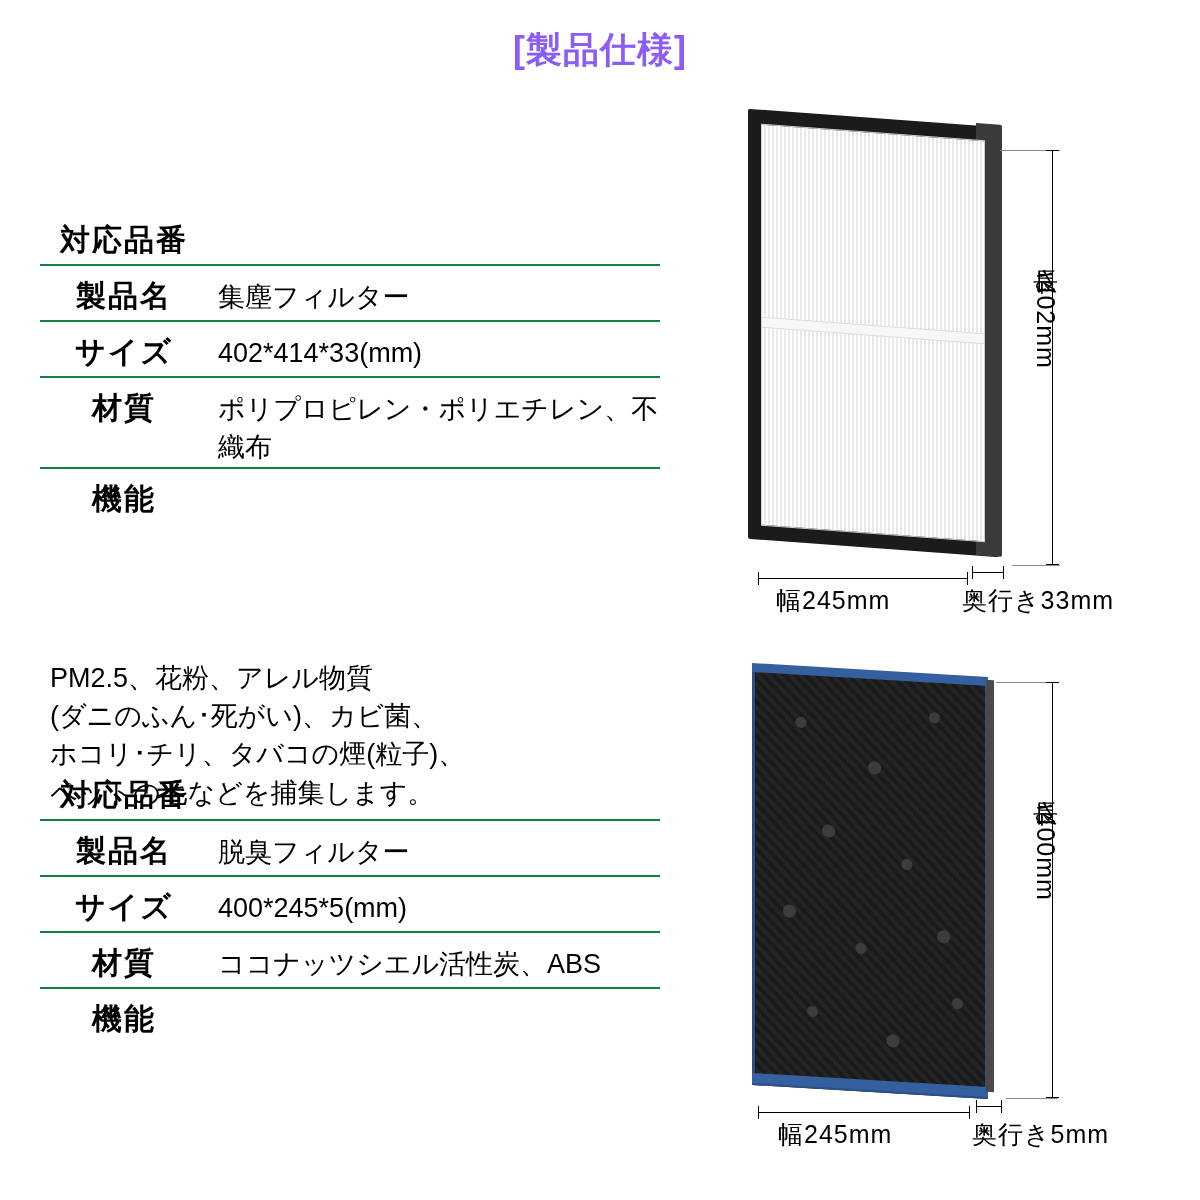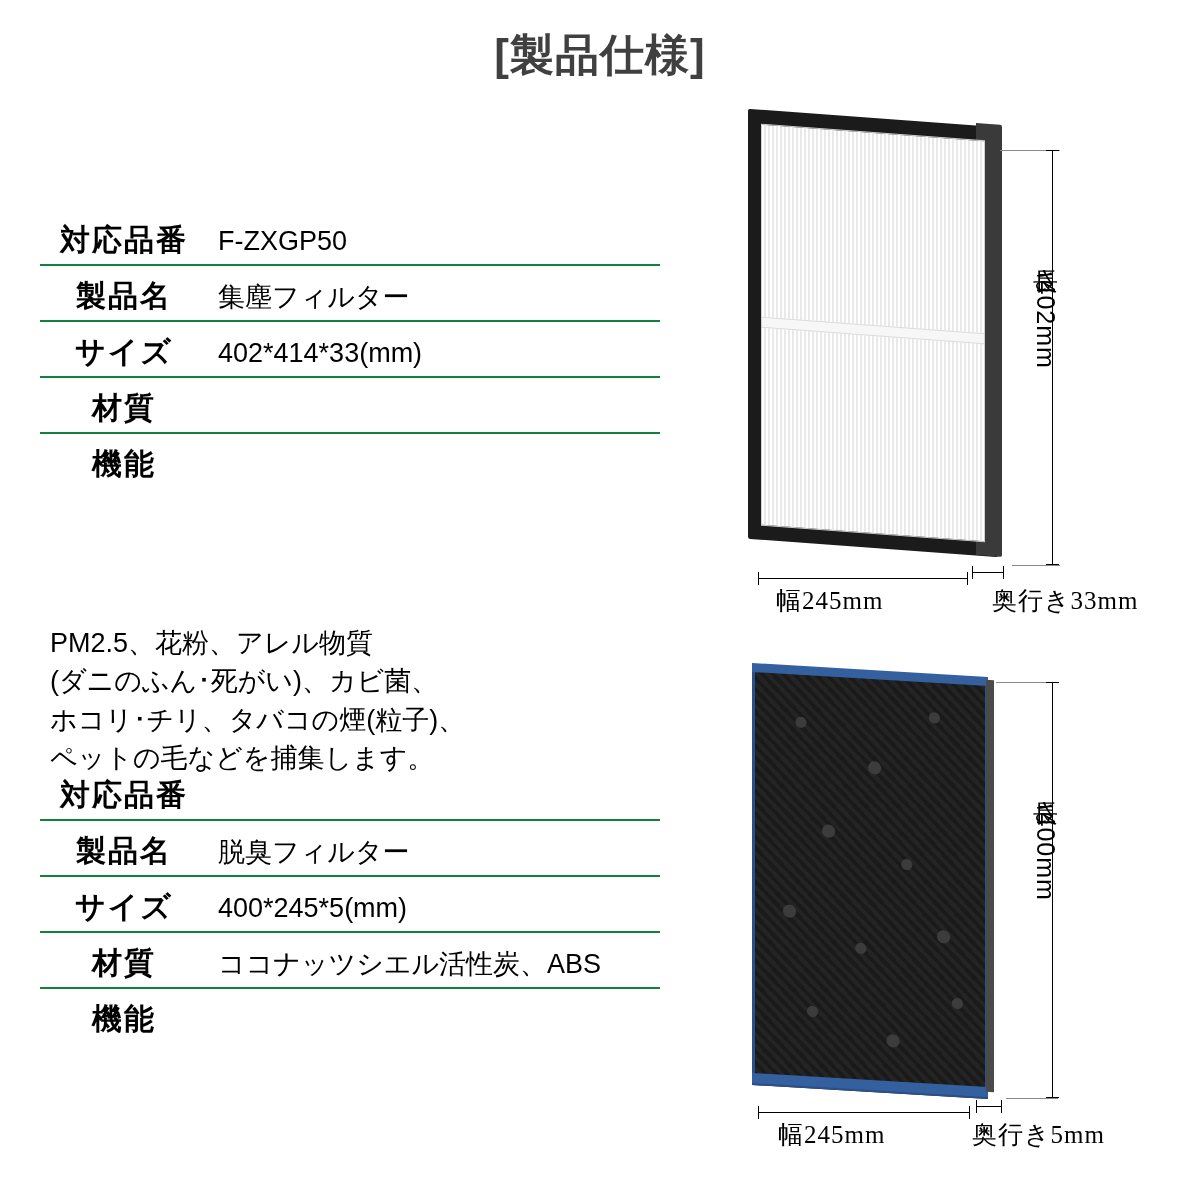--- a/index.html
+++ b/index.html
@@ -16,24 +16,24 @@
     overflow: hidden;
   }
 
   
   .page-title {
     position: absolute;
     top: 26px;
     left: 0;
     width: 1200px;
     text-align: center;
-    font-size: 44px;
+    font-size: 36px;
     font-weight: bold;
     letter-spacing: 1px;
-    color: #404040;
+    color: #8b5cf6;
   }
 
   
   .spec-block {
     position: absolute;
     left: 40px;
     width: 620px;
   }
   .spec-block.block-1 { top: 210px; }
   .spec-block.block-2 { top: 765px; }
@@ -215,43 +215,42 @@
     font-size: 25px;
     writing-mode: vertical-rl;
     white-space: nowrap;
     letter-spacing: 1px;
   }
   .dim-label-h {
     position: absolute;
     font-size: 25px;
     white-space: nowrap;
     letter-spacing: 1px;
-    font-family: Liberation Serif, serif;
   }
 </style>
 </head>
 <body>
 
 <div class="page-title">[製品仕様]</div>
 
 <div class="spec-block block-1">
   <div class="spec-row">
     <div class="spec-label">対応品番</div>
-    <div class="spec-value">F-ZXGP50</div>
   </div>
   <div class="spec-row">
     <div class="spec-label">製品名</div>
     <div class="spec-value">集塵フィルター</div>
   </div>
   <div class="spec-row">
     <div class="spec-label">サイズ</div>
     <div class="spec-value">402*414*33(mm)</div>
   </div>
   <div class="spec-row">
     <div class="spec-label">材質</div>
+    <div class="spec-value">ポリプロピレン・ポリエチレン、不織布</div>
   </div>
   <div class="spec-row fn">
     <div class="spec-label">機能</div>
     <div class="spec-value">PM2.5、花粉、アレル物質
 (ダニのふん･死がい)、カビ菌、
 ホコリ･チリ、タバコの煙(粒子)、
 ペットの毛などを捕集します。</div>
   </div>
 </div>
 
@@ -274,21 +273,21 @@
   <div class="dim-h" style="left:58px; top:468px; width:210px;">
     <div class="cap-l"></div>
     <div class="cap-r"></div>
   </div>
   <div class="dim-label-h" style="left:76px; top:474px;">幅245mm</div>
 
   <div class="dim-h" style="left:272px; top:462px; width:32px;">
     <div class="cap-l"></div>
     <div class="cap-r"></div>
   </div>
-  <div class="dim-label-h" style="left:262px; top:474px;margin-left:30px;">奥行き33mm</div>
+  <div class="dim-label-h" style="left:262px; top:474px;">奥行き33mm</div>
 </div>
 
 <div class="spec-block block-2">
   <div class="spec-row">
     <div class="spec-label">対応品番</div>
   </div>
   <div class="spec-row">
     <div class="spec-label">製品名</div>
     <div class="spec-value">脱臭フィルター</div>
   </div>

